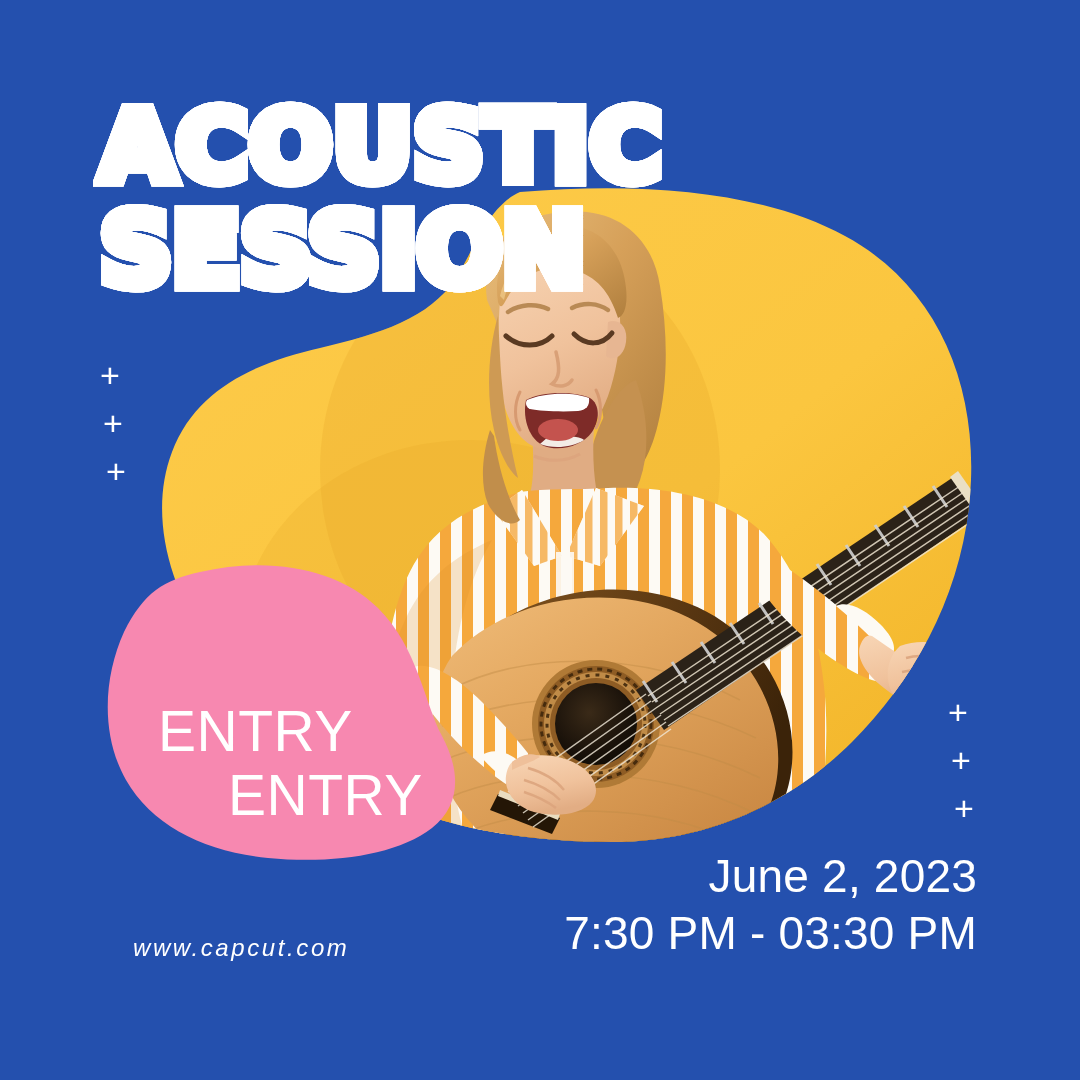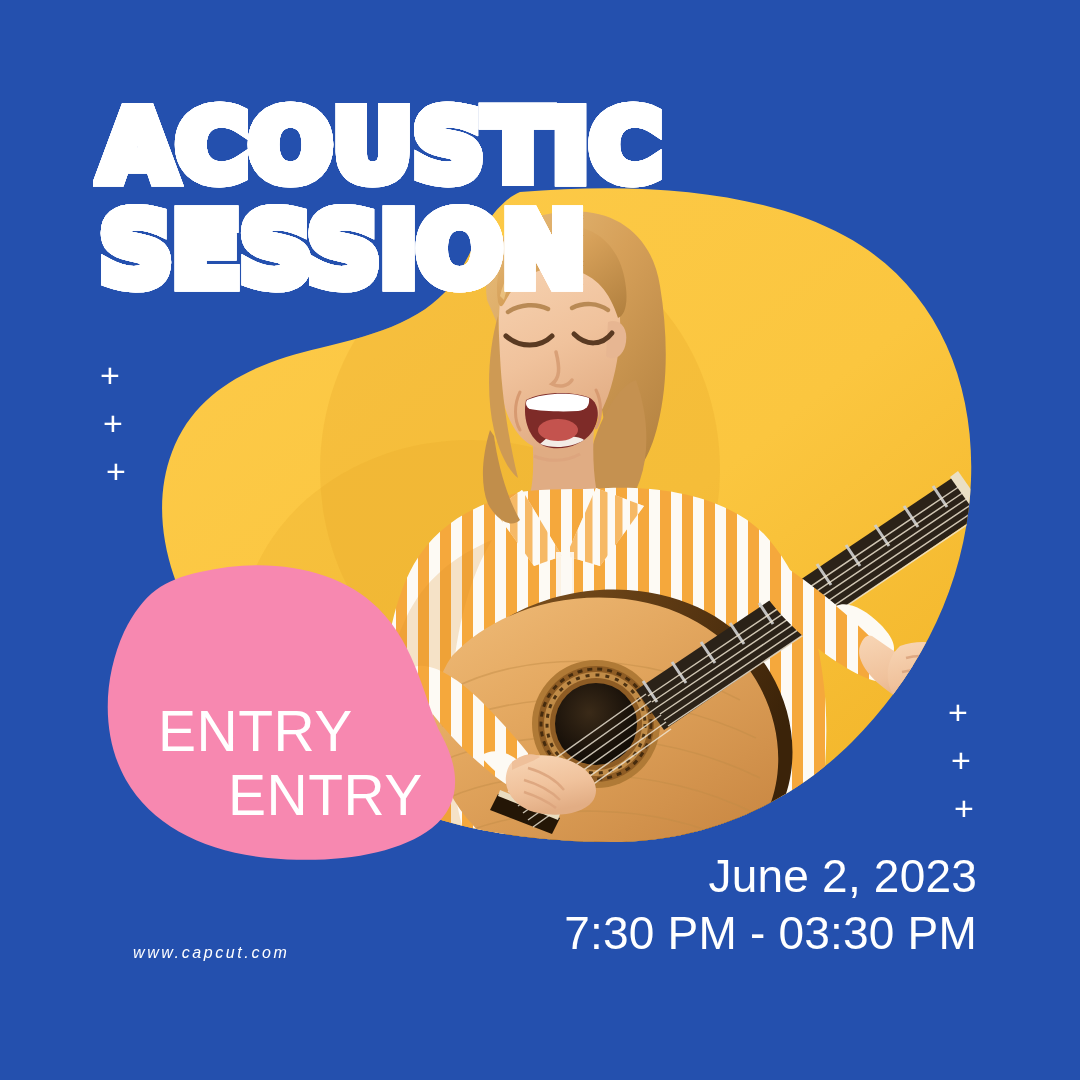--- a/index.html
+++ b/index.html
@@ -95,21 +95,21 @@
   }
   .datetime .dt-date { display:block; font-size:46px; line-height:1.24; letter-spacing:0.2px; }
   .datetime .dt-time { display:block; font-size:46px; line-height:1.24; letter-spacing:0.2px; }
 
   
   .website {
     position:absolute;
     left:133px; bottom:118px;
     z-index:7;
     color:#FFFFFF;
-    font-size:16px;
+    font-size:24px;
     font-style:italic;
     letter-spacing:2.6px;
     font-weight:400;
   }
 </style>
 </head>
 <body>
 
 <div id="poster">
 

